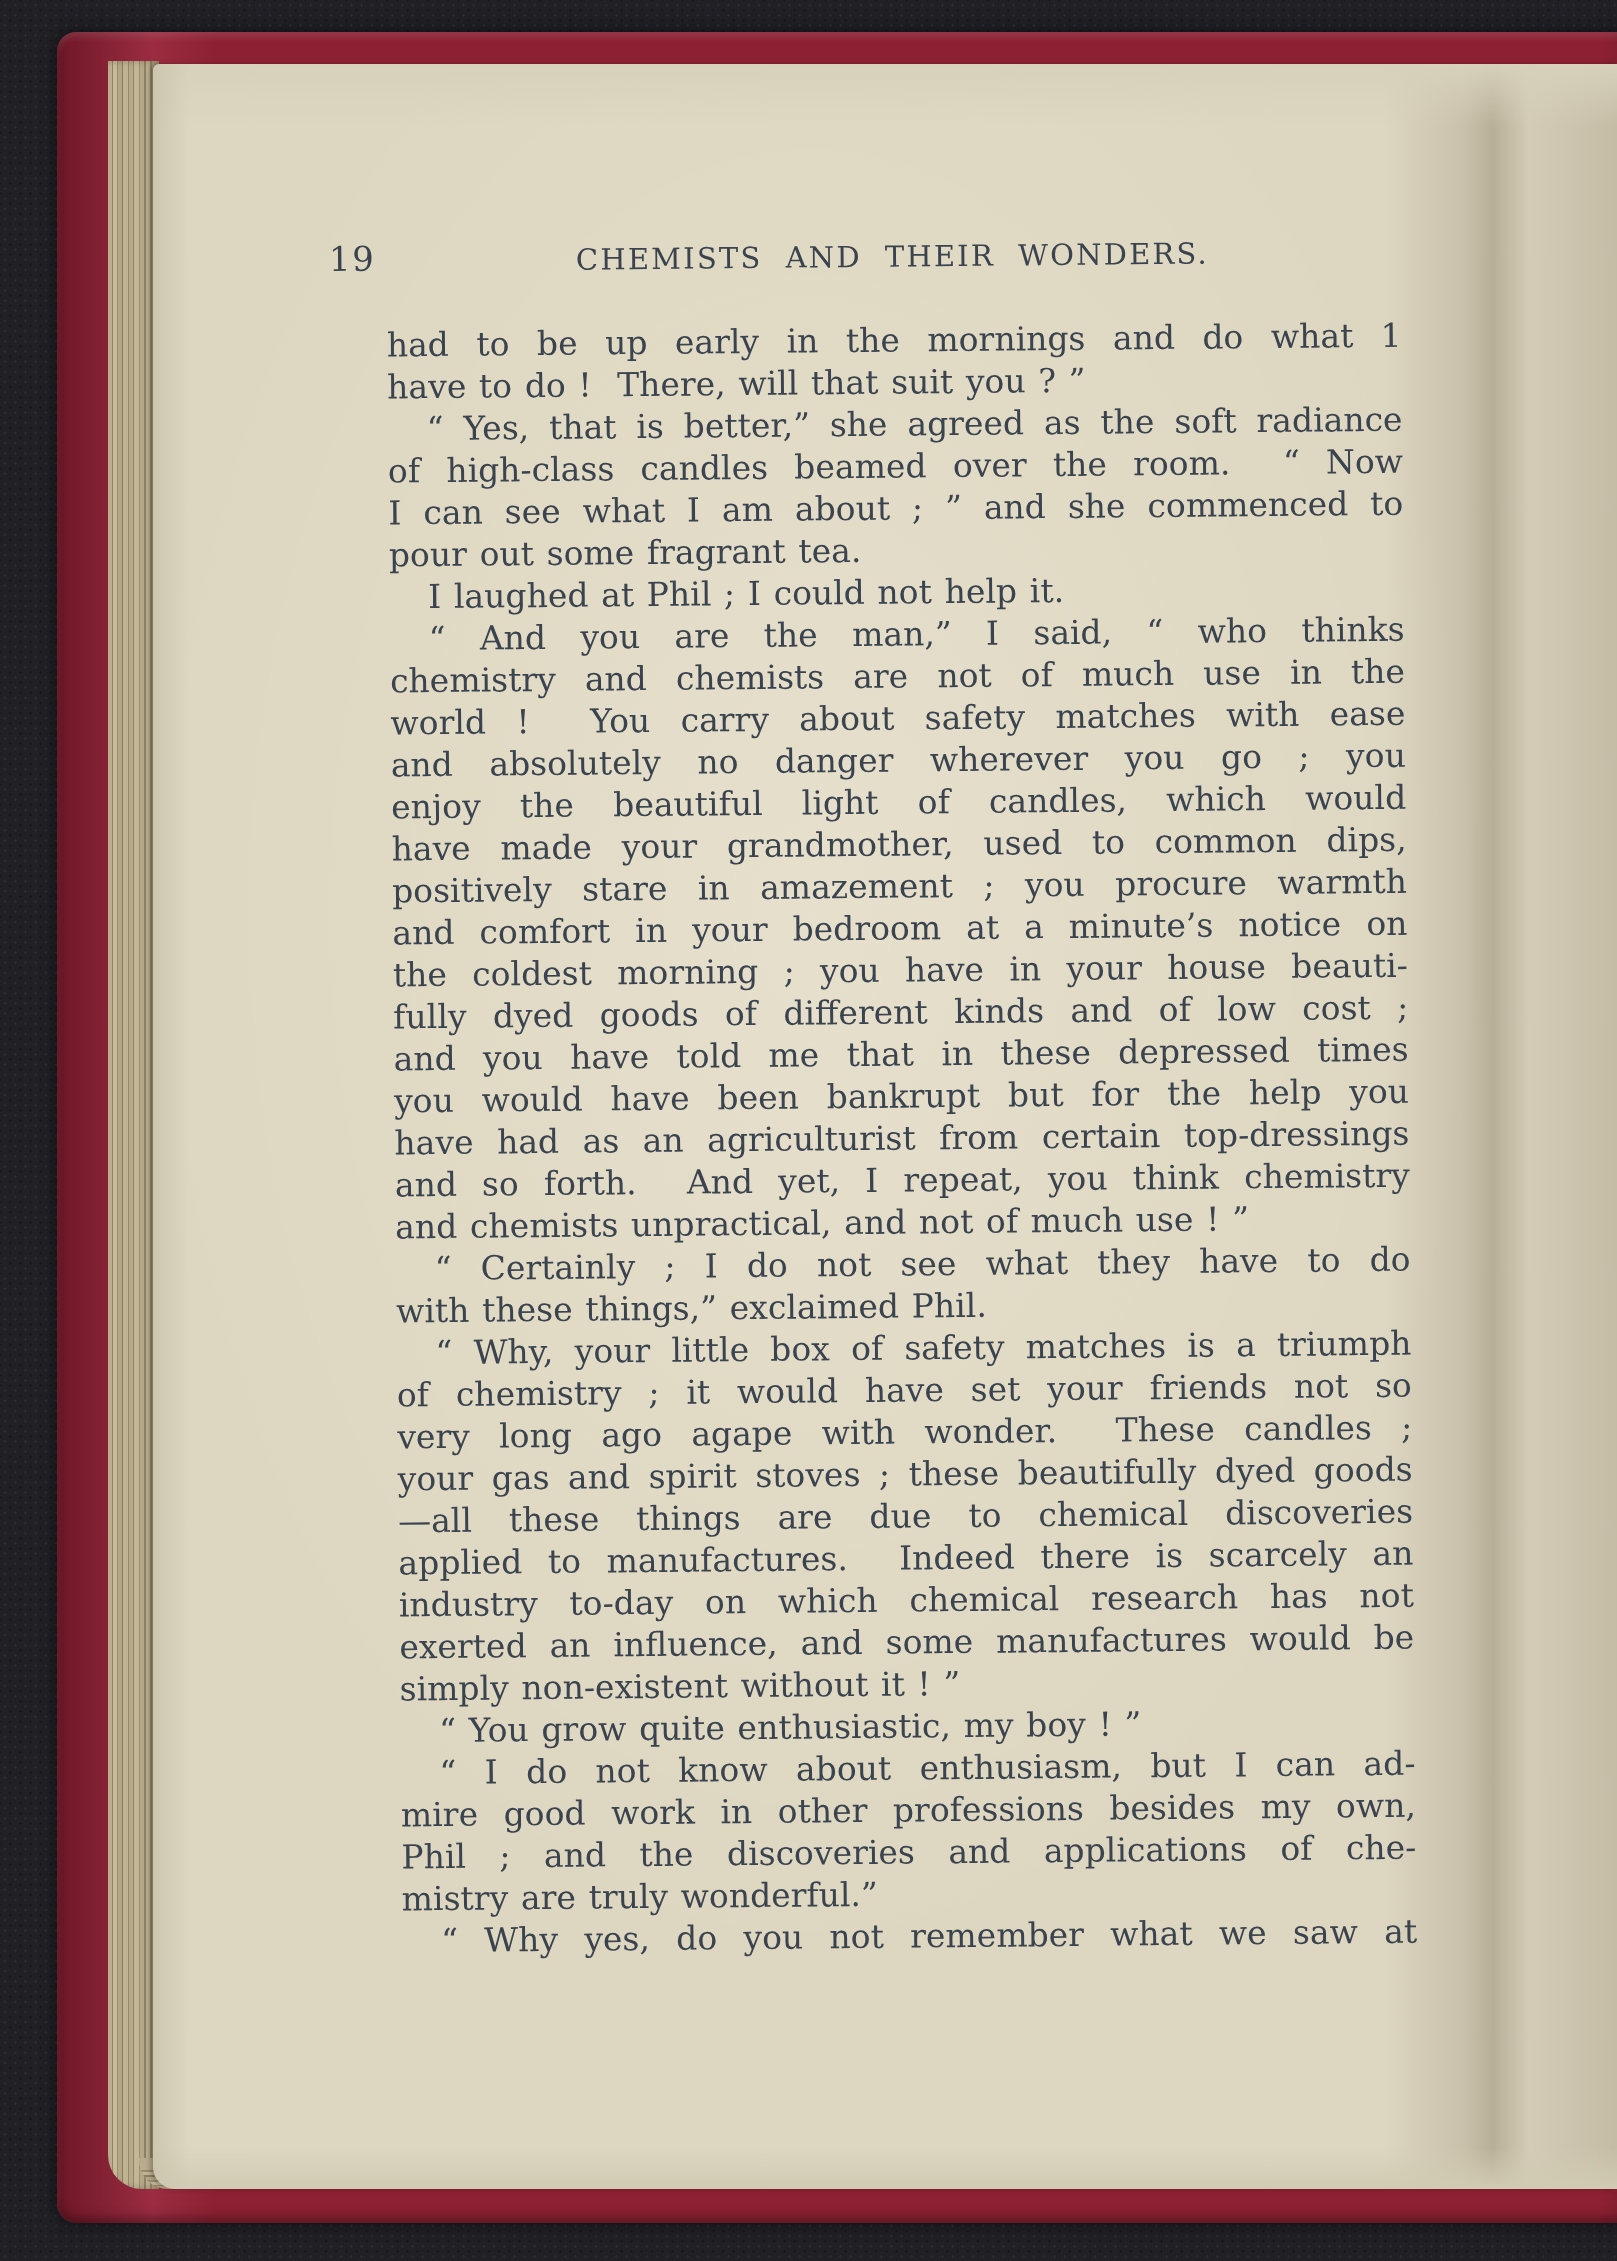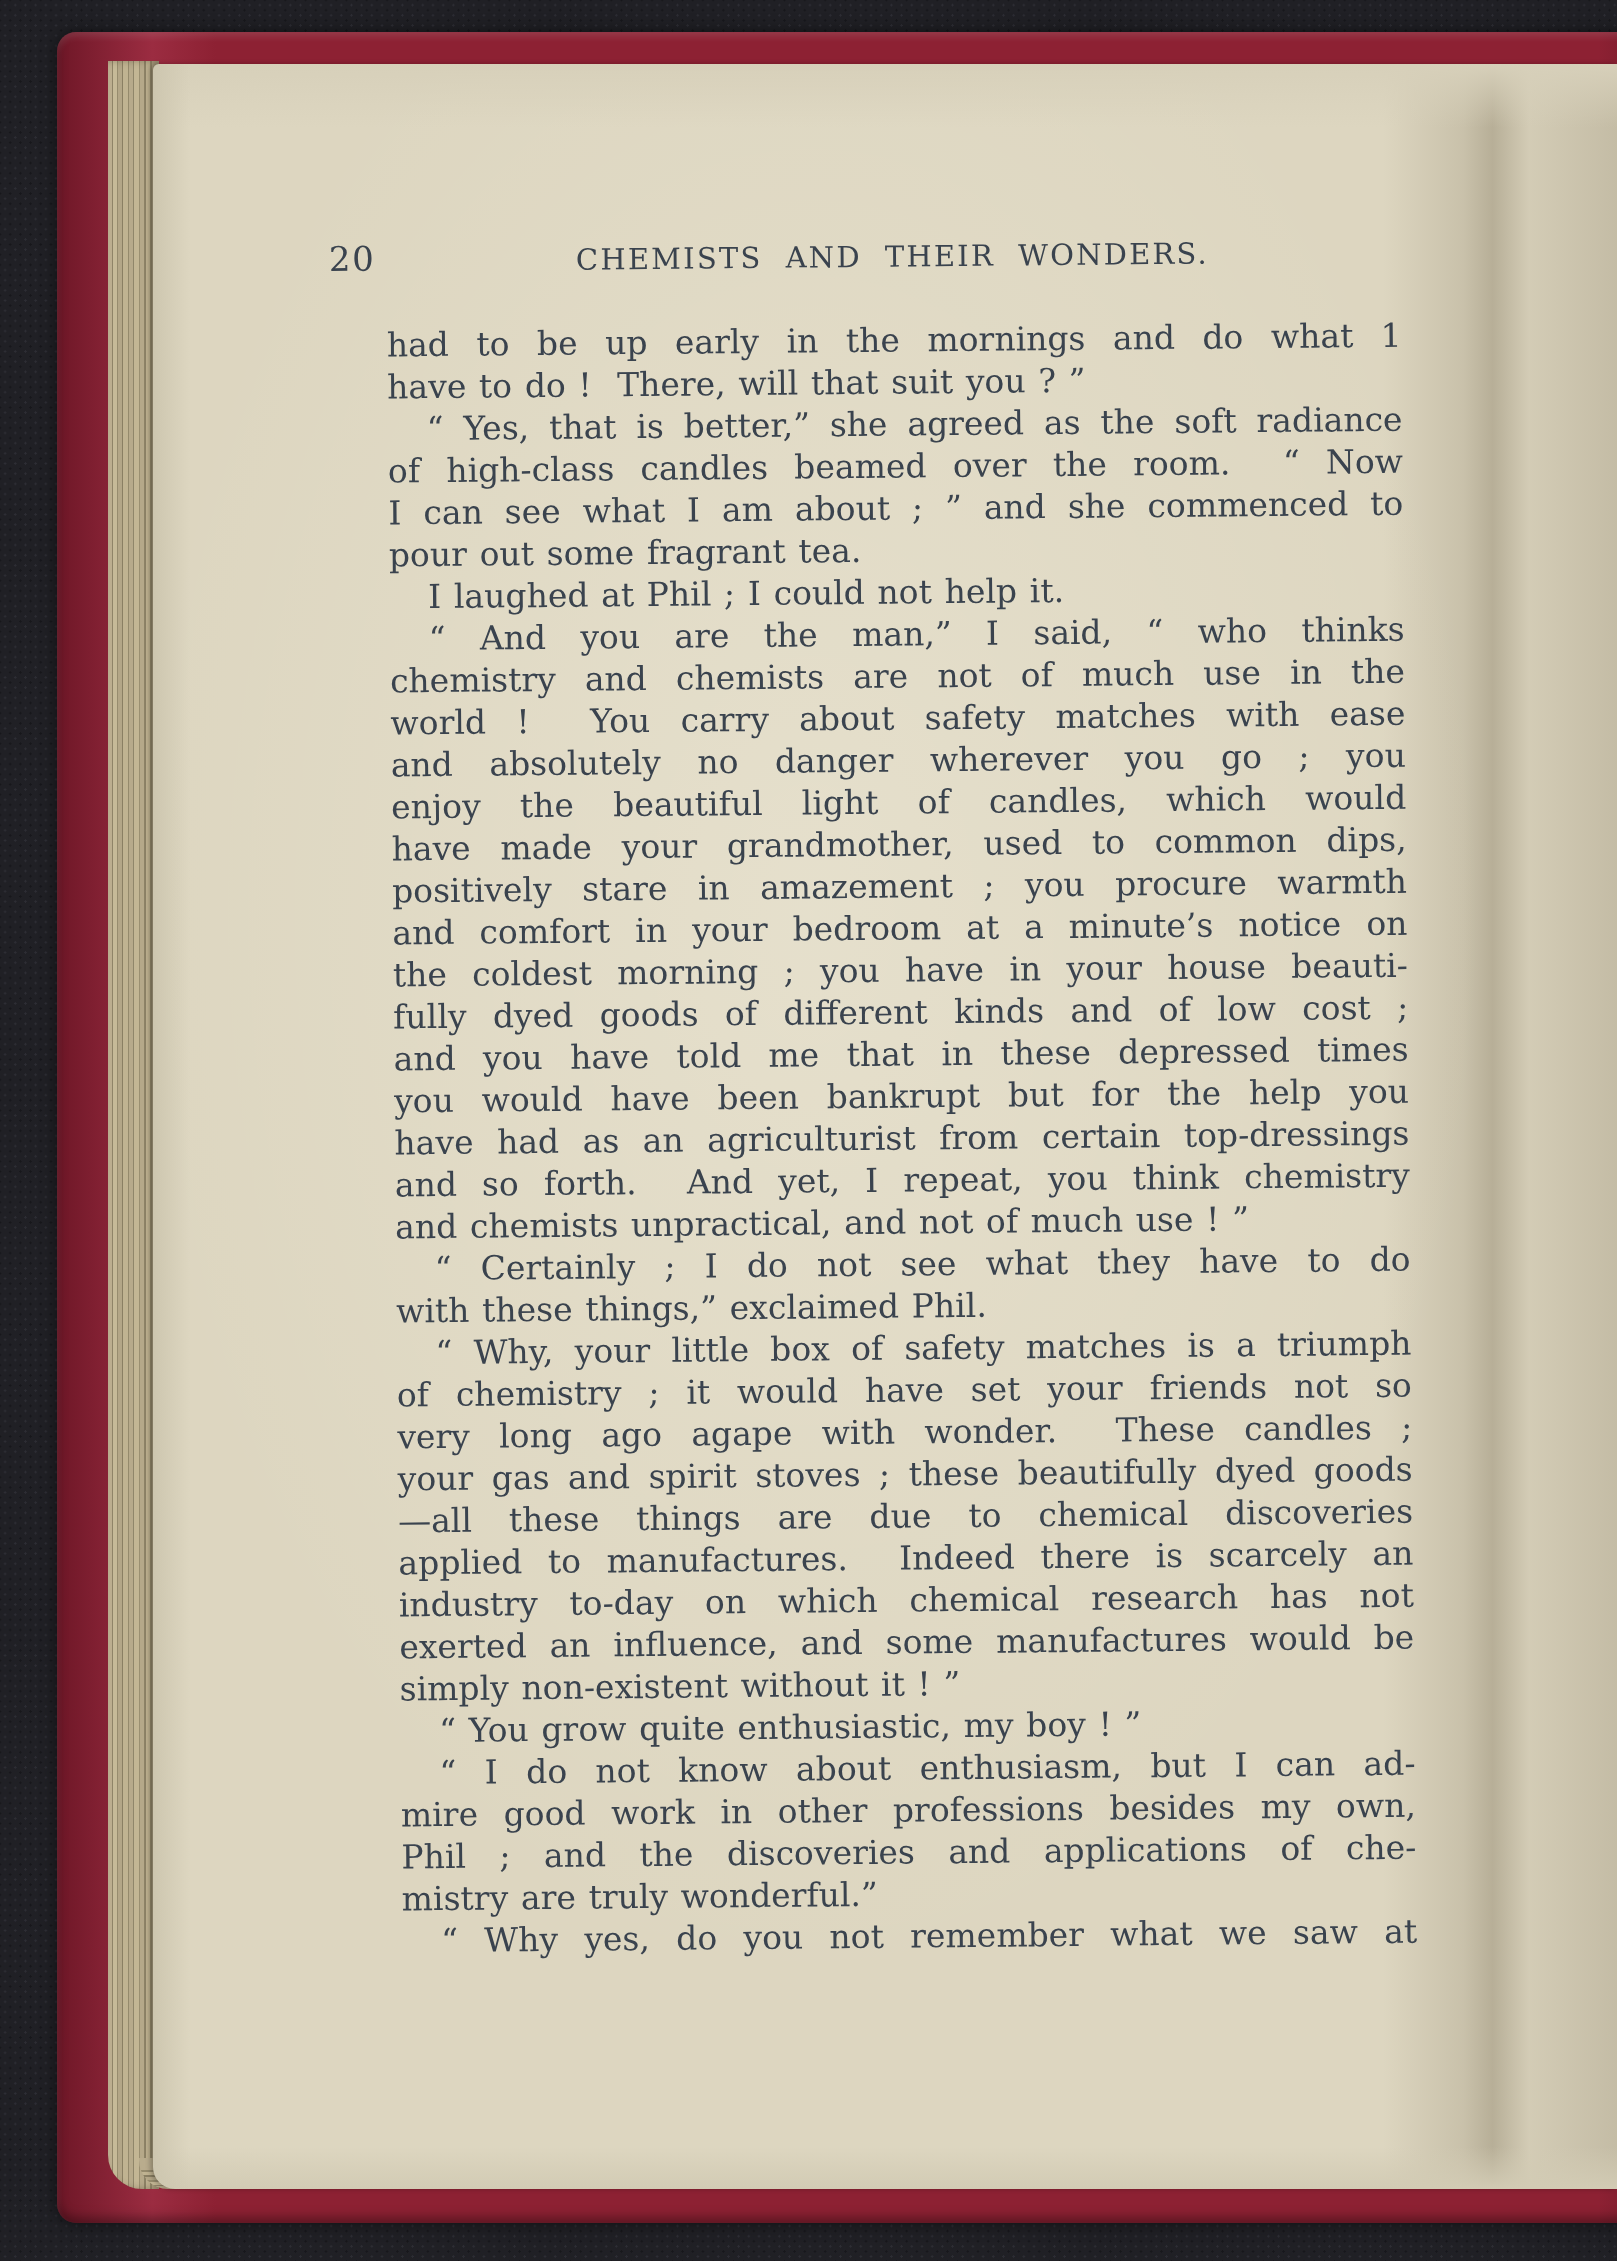--- a/index.html
+++ b/index.html
@@ -80,21 +80,21 @@
 </style>
 </head>
 <body>
 
 <div class="cover"></div>
 <div class="fore-edge"></div>
 <div class="fore-edge-bottom"></div>
 <div class="paper"></div>
 
 <div class="content">
-  <div class="page-number">20</div>
+  <div class="page-number">19</div>
   <div class="running-header">CHEMISTS AND THEIR WONDERS.</div>
   <div class="body-block">
       <div class="line">had to be up early in the mornings and do what 1</div>
       <div class="line noj">have to do !  There, will that suit you ? ”</div>
       <div class="line ind">“ Yes, that is better,” she agreed as the soft radiance</div>
       <div class="line">of high-class candles beamed over the room.  “ Now</div>
       <div class="line">I can see what I am about ; ” and she commenced to</div>
       <div class="line noj">pour out some fragrant tea.</div>
       <div class="line ind noj">I laughed at Phil ; I could not help it.</div>
       <div class="line ind">“ And you are the man,” I said, “ who thinks</div>

